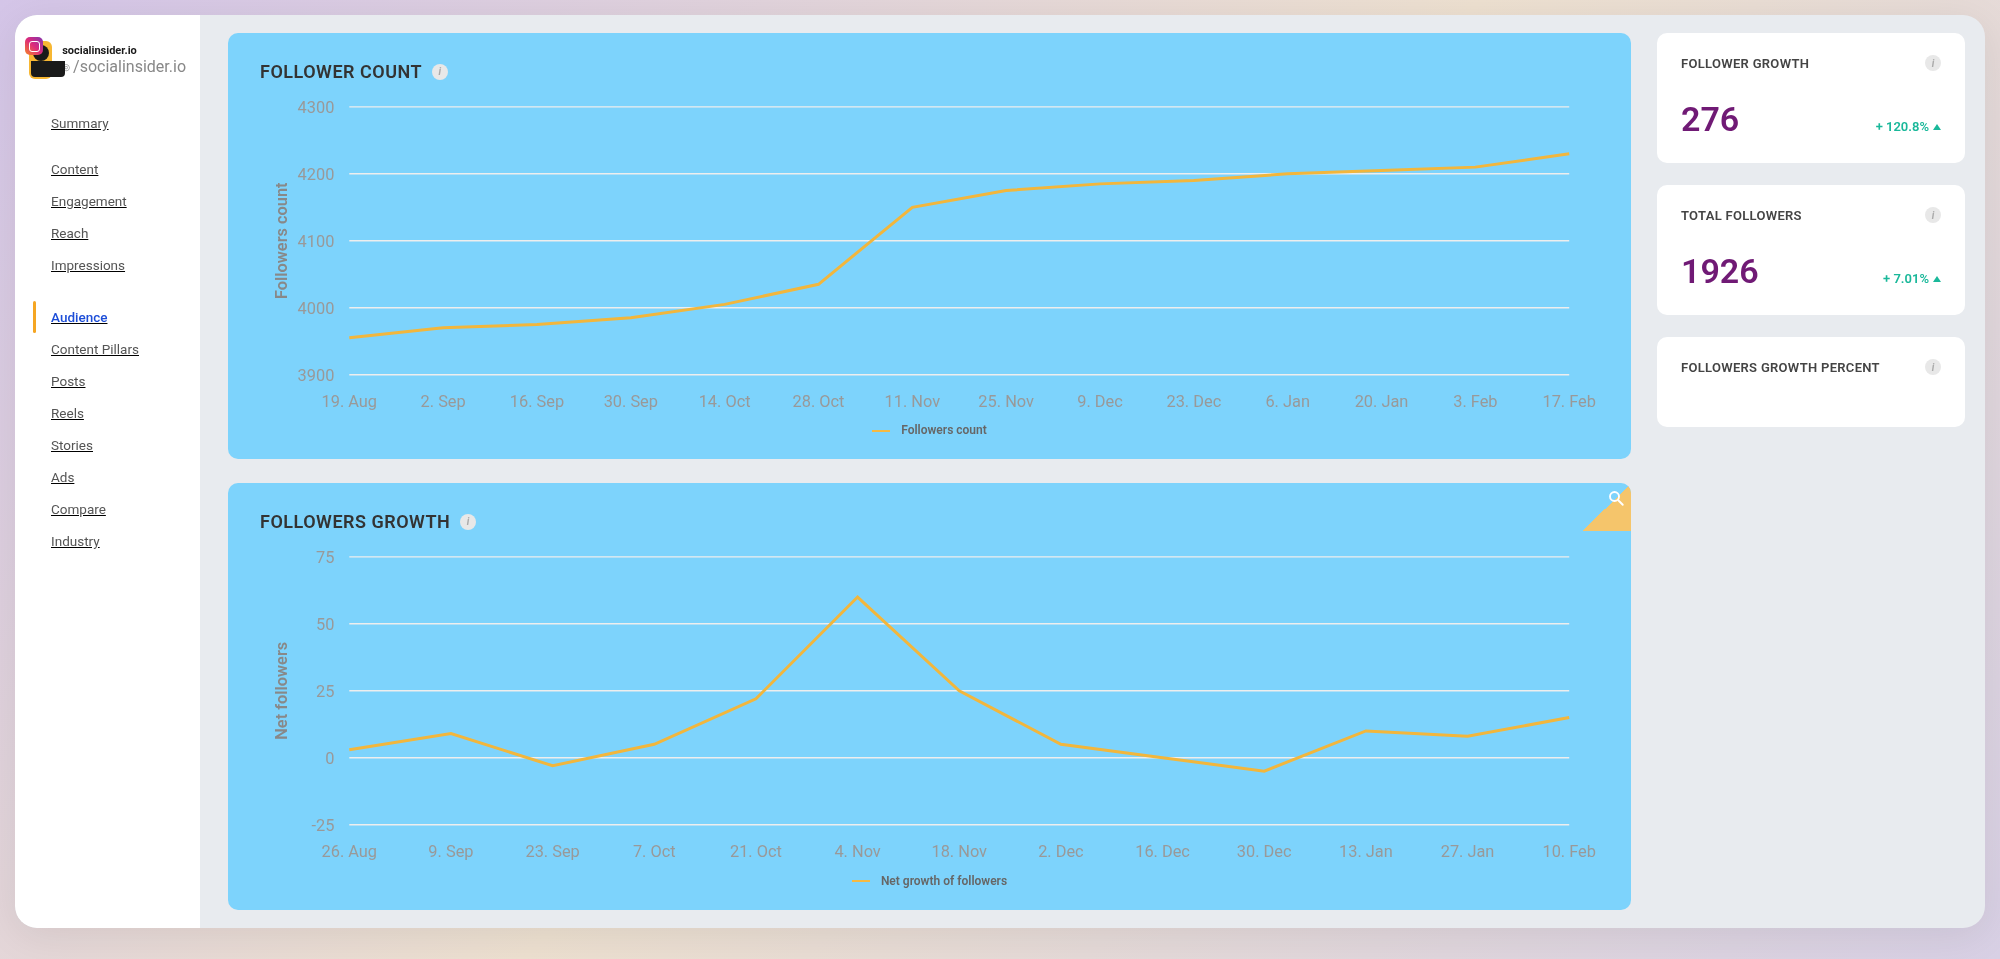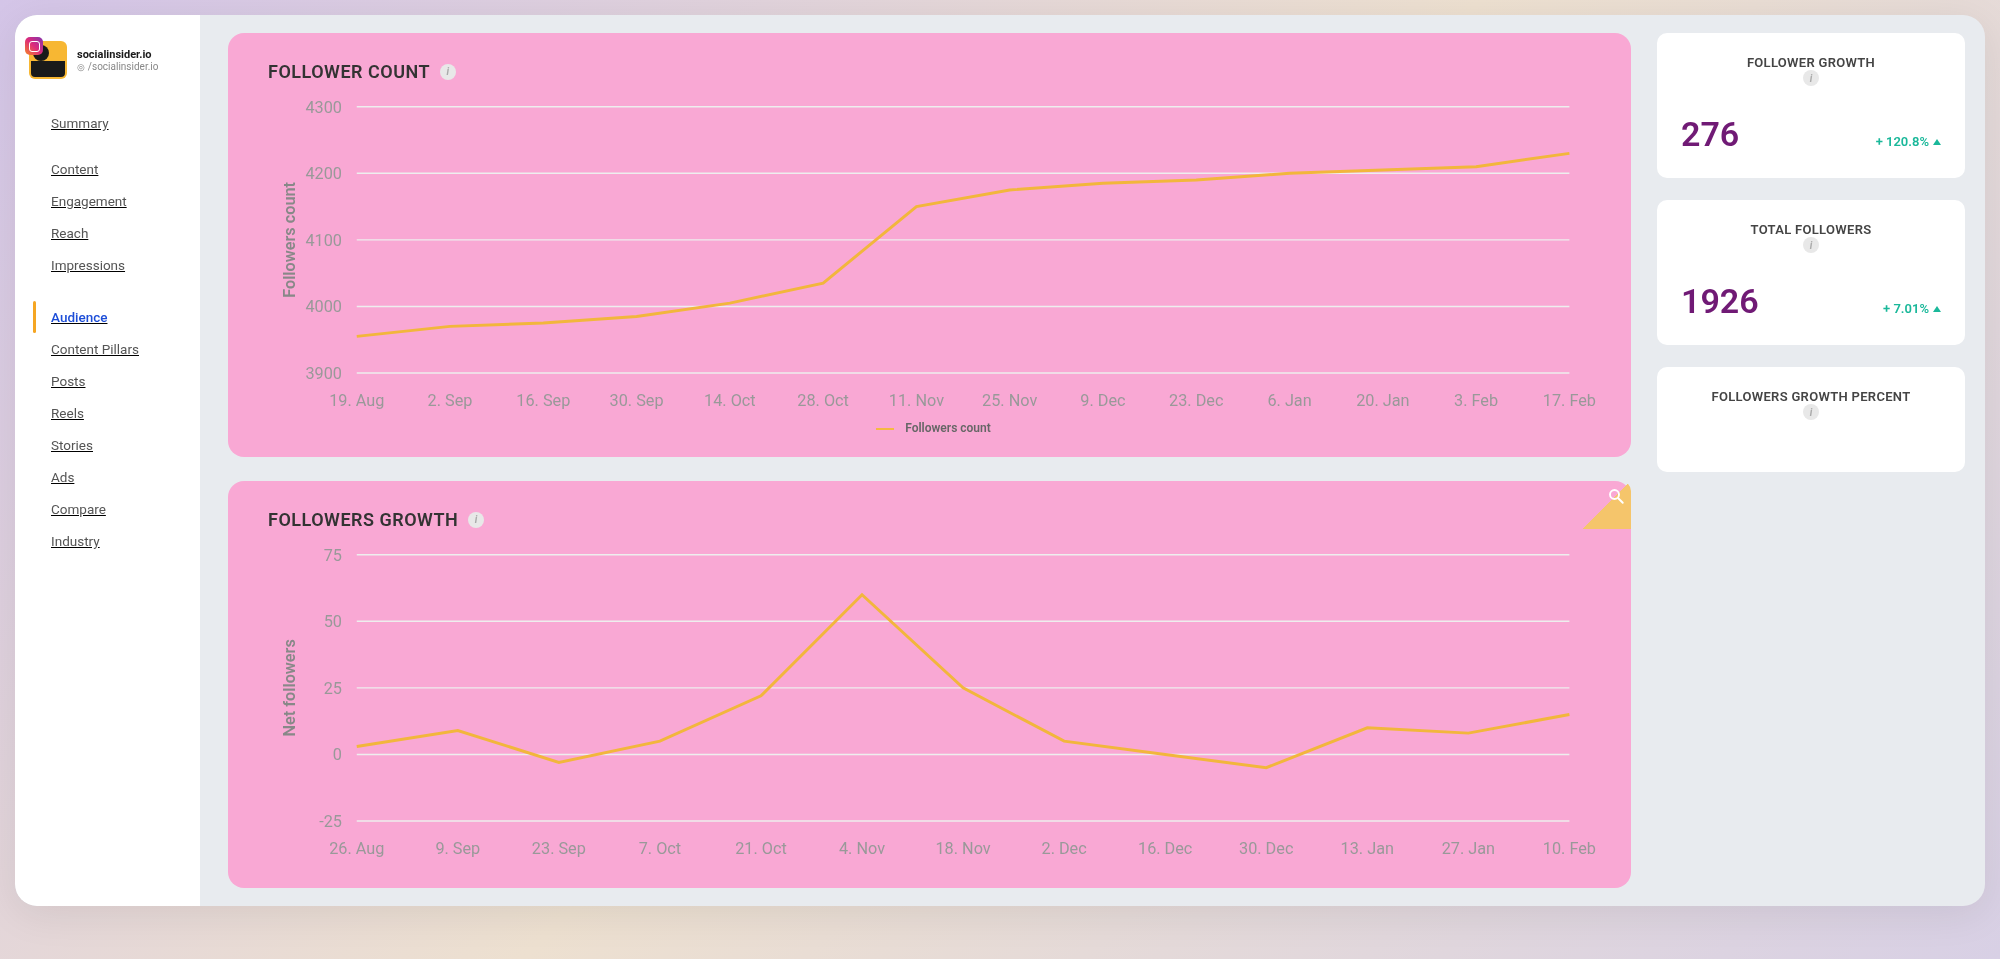--- a/index.html
+++ b/index.html
@@ -41,21 +41,21 @@
   .brand-logo::before { content:""; position:absolute; top:4px; left:4px; width:16px; height:16px; background:#1a1a1a; border-radius:50%; }
   .brand-logo::after { content:""; position:absolute; bottom:2px; left:2px; width:34px; height:16px; background:#1a1a1a; border-radius:0 0 4px 4px; }
   .ig-badge {
     position:absolute; top:-4px; left:-4px; width:18px; height:18px;
     background: linear-gradient(45deg,#f58529,#dd2a7b,#8134af);
     border-radius:5px; display:flex; align-items:center; justify-content:center;
   }
   .ig-badge::before { content:""; width:9px; height:9px; border:1.5px solid #fff; border-radius:3px; }
   .brand-text { display:flex; flex-direction:column; }
   .brand-name { font-size: 11px; font-weight:700; color:#1a1a1a; }
-  .brand-sub { font-size: 10px; color:#888; display:flex; align-items:center; gap:3px; }
+  .brand-sub { font-size: 16px; color:#888; display:flex; align-items:center; gap:3px; }
   .brand-sub::before { content:"◎"; font-size:9px; }
   .nav-section { padding: 10px 0; text-decoration: underline; }
   .nav-item {
     padding: 8px 20px 8px 36px;
     font-size: 13.5px;
     color: #555;
     cursor: pointer;
     position: relative;
   }
   .nav-item.active {
@@ -69,23 +69,23 @@
   .nav-divider { height: 14px; }
 
   .main {
     flex: 1;
     padding: 18px 20px 18px 28px;
     display: flex;
     gap: 26px;
   }
   .charts-col { flex:1; display:flex; flex-direction:column; gap:24px; }
   .card {
-    background: #f9a8d4;
-    border-radius: 16px;
-    padding: 28px 32px 22px 40px;
+    background: #7dd3fc;
+    border-radius: 10px;
+    padding: 28px 32px 22px 32px;
     position: relative;
   }
   .card-title {
     font-size: 18px;
     font-weight: 600;
     color: #333;
     letter-spacing: 0.5px;
     display:flex; align-items:center; gap:10px;
   }
   .info-icon {
@@ -110,21 +110,21 @@
     border-radius: 0 10px 0 0;
     display:flex; align-items:flex-start; justify-content:flex-end;
     padding: 6px 6px 0 0;
   }
   .corner-ribbon svg { width:18px; height:18px; }
 
   .metrics-col { width:308px; display:flex; flex-direction:column; gap:22px; }
   .metric-card {
     background:#fff; border-radius:10px; padding:22px 24px 24px 24px;
   }
-  .metric-head { display:flex; justify-content:space-between; align-items:center; margin-bottom:28px;flex-direction:column; }
+  .metric-head { display:flex; justify-content:space-between; align-items:center; margin-bottom:28px; }
   .metric-title { font-size:13px; font-weight:600; color:#444; letter-spacing:0.3px; }
   .metric-body { display:flex; justify-content:space-between; align-items:baseline; }
   .metric-value { font-size:34px; font-weight:600; color:#701a75; }
   .metric-delta { font-size:13px; font-weight:600; color:#1ab89a; display:flex; align-items:center; gap:4px;margin-left:12px; }
   .caret-up { width:0; height:0; border-left:4px solid transparent; border-right:4px solid transparent; border-bottom:6px solid #1ab89a; display:inline-block; }
 </style>
 </head>
 <body>
 
 <div class="app">
@@ -233,20 +233,24 @@
               <text class="axis-label" x="470" y="212" text-anchor="middle">18. Nov</text>
               <text class="axis-label" x="538.3333333333334" y="212" text-anchor="middle">2. Dec</text>
               <text class="axis-label" x="606.6666666666666" y="212" text-anchor="middle">16. Dec</text>
               <text class="axis-label" x="675" y="212" text-anchor="middle">30. Dec</text>
               <text class="axis-label" x="743.3333333333334" y="212" text-anchor="middle">13. Jan</text>
               <text class="axis-label" x="811.6666666666666" y="212" text-anchor="middle">27. Jan</text>
               <text class="axis-label" x="880" y="212" text-anchor="middle">10. Feb</text>
               <path class="data-line" d="M60,139.6 L128.33333333333331,128.79999999999998 L196.66666666666666,150.4 L265,136 L333.3333333333333,105.4 L401.6666666666667,37 L470,100 L538.3333333333334,136 L606.6666666666666,145 L675,154 L743.3333333333334,127 L811.6666666666666,130.6 L880,118"></path>
               <text class="y-title" transform="translate(18,100) rotate(-90)" text-anchor="middle">Net followers</text>
             </svg>
+          <div class="legend">
+            <span class="legend-line"></span>
+            <span>Net growth of followers</span>
+          </div>
         </div>
       </section>
 
     </div>
 
     <div class="metrics-col" id="metrics-col">
         <div class="metric-card">
     <div class="metric-head">
       <span class="metric-title">FOLLOWER GROWTH</span>
       <span class="info-icon">i</span>

